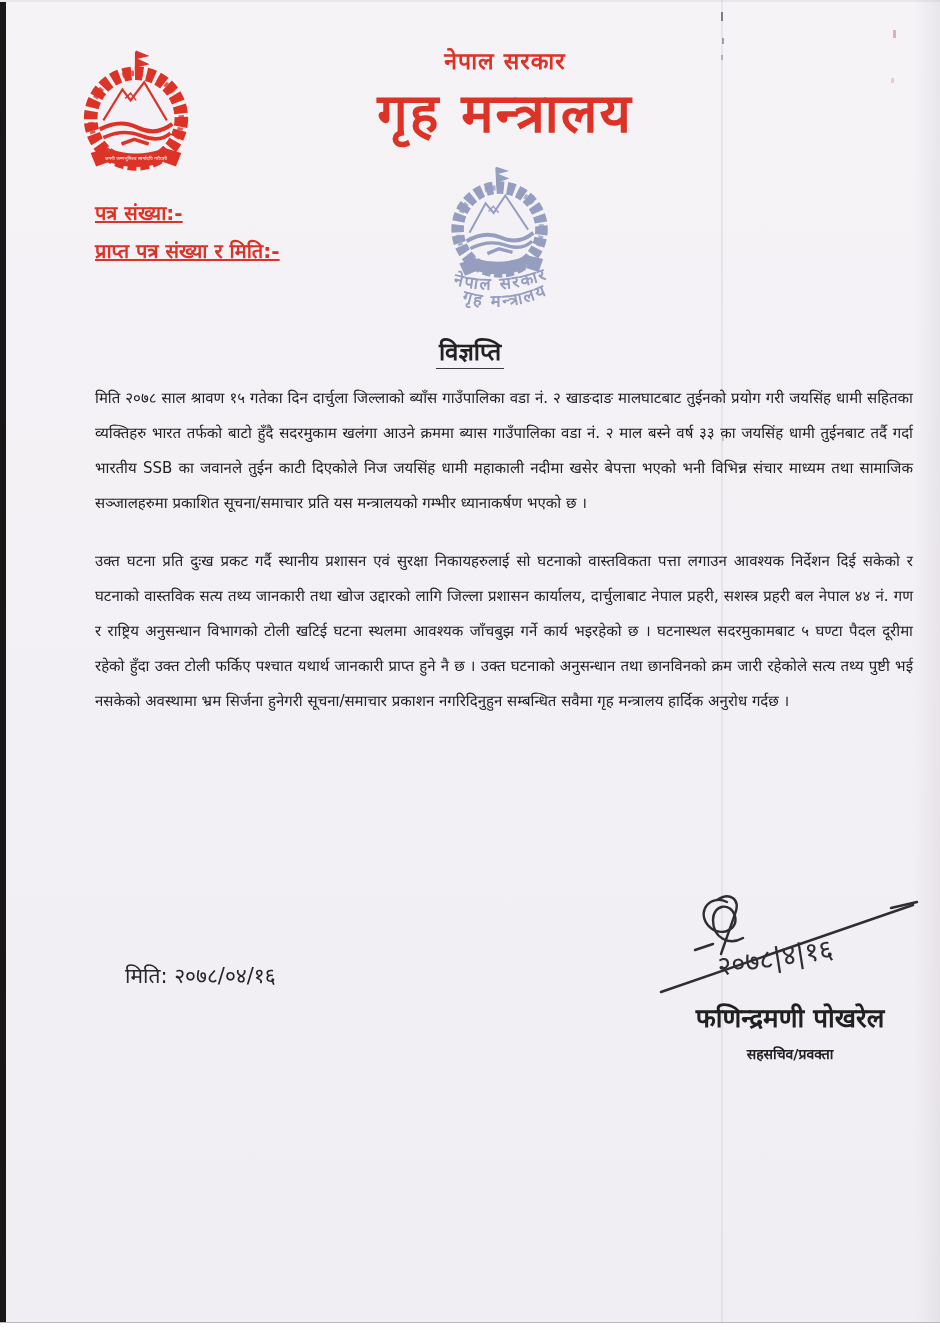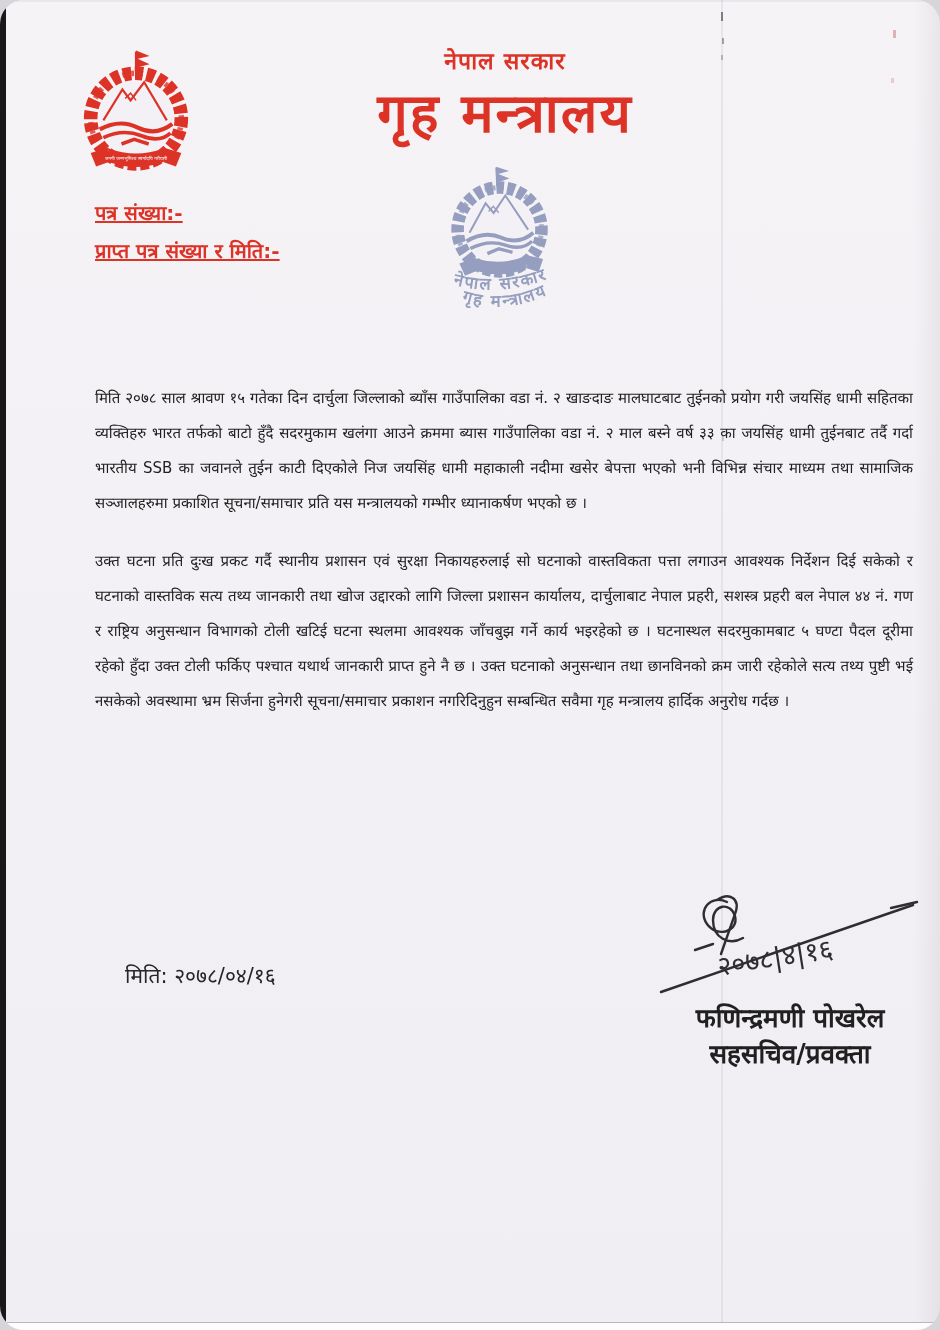--- a/index.html
+++ b/index.html
@@ -1,20 +1,20 @@
 <!DOCTYPE html>
 <html><head>
 <meta charset="utf-8">
 <style>
   html,body{margin:0;padding:0;background:#d8d5da;}
   #page{
     position:relative;width:940px;height:1330px;margin:0 auto;
     background:linear-gradient(180deg,#f6f3f7 0%,#f3f0f5 55%,#f1eef3 100%);
     font-family:"DejaVu Sans","Liberation Sans",sans-serif;
-    color:#1e1e1e;overflow:hidden;border-radius:24px;
+    color:#1e1e1e;overflow:hidden;
   }
   
   .scan-left{position:absolute;left:0;top:0;width:6px;height:100%;background:#181818;}
   .scan-top{position:absolute;left:0;top:0;width:100%;height:2px;background:#e9e6ec;}
   .scan-bottom{position:absolute;left:0;bottom:0;width:100%;height:7px;background:#fdfdfd;border-top:1px solid #b9b6bd;}
   .scan-right-shade{position:absolute;right:0;top:0;width:26px;height:100%;
     background:linear-gradient(90deg,rgba(0,0,0,0) 0%,rgba(60,55,70,0.07) 100%);}
   .fold-line{position:absolute;left:721px;top:0;width:2px;height:100%;background:rgba(90,88,110,0.09);}
   .fold-tick{position:absolute;background:rgba(40,40,50,0.55);width:2px;}
   .t1{left:721px;top:12px;height:9px;}
@@ -44,21 +44,21 @@
     border-bottom:1.6px solid #3a3a3a;padding:0 3px 2px 3px;}
   .body-text{position:absolute;left:95px;width:818px;top:381px;
     font-size:15px;line-height:35px;text-align:justify;color:#212121;}
   .body-text p{margin:0 0 23px 0;}
 
   .date-line{position:absolute;left:125px;top:961px;font-size:21px;color:#262626;}
 
   .sig-block{position:absolute;left:655px;top:888px;width:270px;text-align:center;}
   .sig-svg{width:270px;height:112px;display:block;}
   .sig-name{font-size:26px;line-height:36px;color:#202020;font-weight:700;}
-  .sig-title{font-size:26px;line-height:36px;color:#202020;font-weight:600;}
+  .sig-title{font-size:14px;line-height:36px;color:#202020;font-weight:600;}
 </style>
 </head>
 <body>
 
 <svg width="0" height="0" style="position:absolute" aria-hidden="true">
   <defs>
     <g id="emblem-core">
 
       <line x1="70" y1="28" x2="70" y2="6" stroke="currentColor" stroke-width="2.4"></line>
       <polygon points="70,5 85,11 72,14 85,20 70,24" fill="currentColor"></polygon>
@@ -119,20 +119,23 @@
     </defs>
     <text font-size="17" font-weight="bold" fill="currentColor" letter-spacing="2">
       <textPath href="#stamp-arc1" startOffset="8">नेपाल सरकार</textPath>
     </text>
     <text font-size="17" font-weight="bold" fill="currentColor" letter-spacing="2">
       <textPath href="#stamp-arc2" startOffset="6">गृह मन्त्रालय</textPath>
     </text>
   </svg>
 
 
+  <div class="doc-title">
+    <span>विज्ञप्ति</span>
+  </div>
 
   <div class="body-text">
     <p>मिति २०७८ साल श्रावण १५ गतेका दिन दार्चुला जिल्लाको ब्याँस गाउँपालिका वडा नं. २ खाङदाङ मालघाटबाट तुईनको प्रयोग गरी जयसिंह धामी सहितका व्यक्तिहरु भारत तर्फको बाटो हुँदै सदरमुकाम खलंगा आउने क्रममा ब्यास गाउँपालिका वडा नं. २ माल बस्ने वर्ष ३३ का जयसिंह धामी तुईनबाट तर्दै गर्दा भारतीय SSB का जवानले तुईन काटी दिएकोले निज जयसिंह धामी महाकाली नदीमा खसेर बेपत्ता भएको भनी विभिन्न संचार माध्यम तथा सामाजिक सञ्जालहरुमा प्रकाशित सूचना/समाचार प्रति यस मन्त्रालयको गम्भीर ध्यानाकर्षण भएको छ ।</p>
     <p>उक्त घटना प्रति दुःख प्रकट गर्दै स्थानीय प्रशासन एवं सुरक्षा निकायहरुलाई सो घटनाको वास्तविकता पत्ता लगाउन आवश्यक निर्देशन दिई सकेको र घटनाको वास्तविक सत्य तथ्य जानकारी तथा खोज उद्दारको लागि जिल्ला प्रशासन कार्यालय, दार्चुलाबाट नेपाल प्रहरी, सशस्त्र प्रहरी बल नेपाल ४४ नं. गण र राष्ट्रिय अनुसन्धान विभागको टोली खटिई घटना स्थलमा आवश्यक जाँचबुझ गर्ने कार्य भइरहेको छ । घटनास्थल सदरमुकामबाट ५ घण्टा पैदल दूरीमा रहेको हुँदा उक्त टोली फर्किए पश्चात यथार्थ जानकारी प्राप्त हुने नै छ । उक्त घटनाको अनुसन्धान तथा छानविनको क्रम जारी रहेकोले सत्य तथ्य पुष्टी भई नसकेको अवस्थामा भ्रम सिर्जना हुनेगरी सूचना/समाचार प्रकाशन नगरिदिनुहुन सम्बन्धित सवैमा गृह मन्त्रालय हार्दिक अनुरोध गर्दछ ।</p>
   </div>
 
   <div class="date-line">मिति: २०७८/०४/१६</div>
 
   <div class="sig-block">
     <svg class="sig-svg" viewBox="0 0 270 112">

